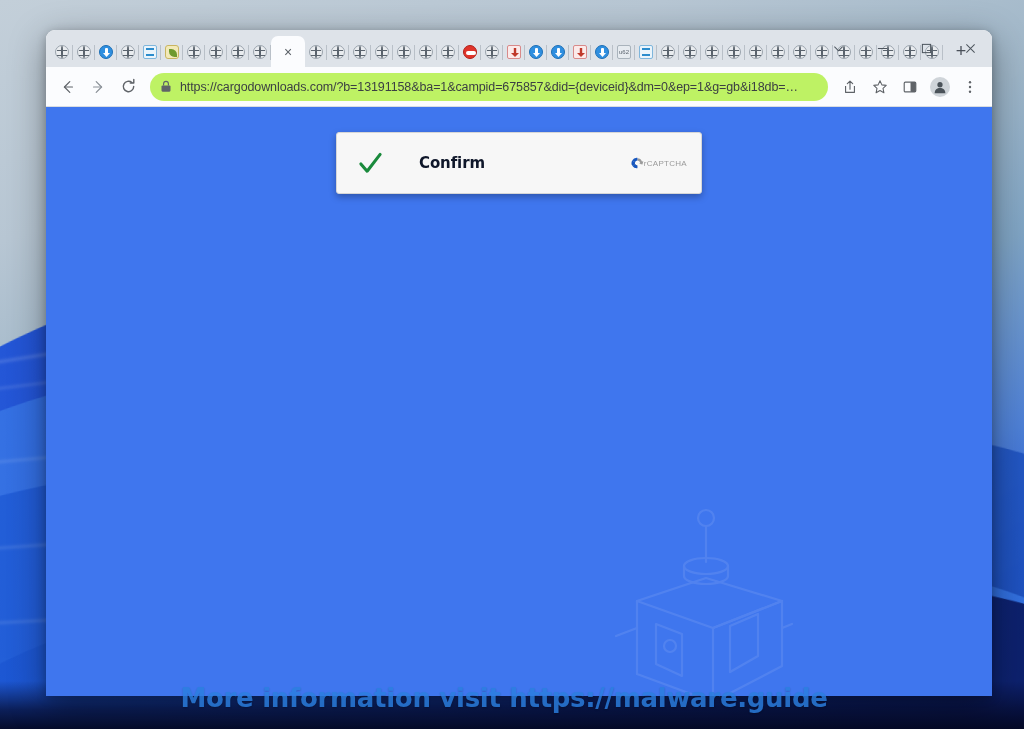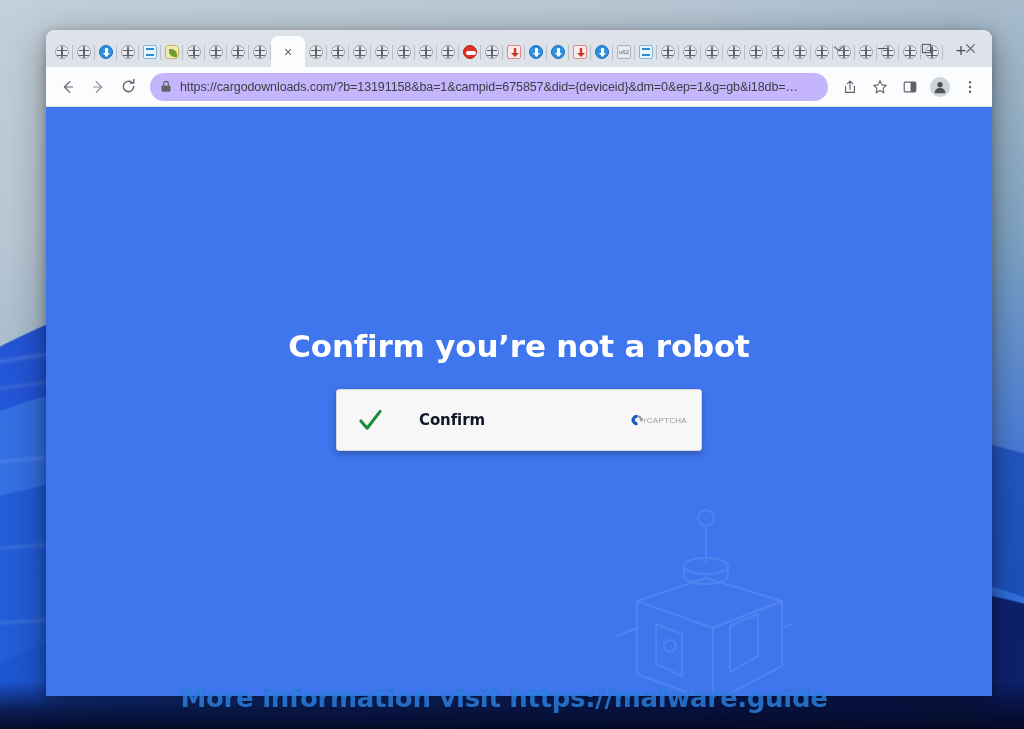--- a/index.html
+++ b/index.html
@@ -118,21 +118,21 @@
   
   .toolbar {
     height:40px; background:#fbfcfe; display:flex; align-items:center;
     padding:0 8px; gap:2px; border-bottom:1px solid #d9dde2;
   }
   .tb-icon {
     width:28px; height:28px; display:flex; align-items:center; justify-content:center;
     color:#4b5259; border-radius:50%; flex:0 0 auto;
   }
   .omnibox {
-    flex:1 1 auto; height:28px; background:#c4b5fd; border-radius:14px;
+    flex:1 1 auto; height:28px; background:#bef264; border-radius:14px;
     display:flex; align-items:center; padding:0 10px; margin:0 6px; gap:8px;
     min-width:0;
   }
   .omnibox .url {
     font-size:12.5px; color:#3c4043; white-space:nowrap; overflow:hidden;
     text-overflow:ellipsis; flex:1 1 auto; letter-spacing:-0.1px;
   }
   .avatar {
     width:20px; height:20px; border-radius:50%; background:#cfd4d9;
     display:flex; align-items:center; justify-content:center;
@@ -428,21 +428,20 @@
         <path d="M55 95 V168 L131 196 V122"></path>
         <path d="M131 122 L200 95 V160 L131 196"></path>
         <path d="M74 118 L100 128 L100 170 L74 158 Z"></path>
         <circle cx="88" cy="140" r="6"></circle>
         <path d="M148 120 L176 108 L176 150 L148 166 Z"></path>
         <path d="M34 130 L55 122"></path>
         <path d="M210 118 L200 122"></path>
       </g>
     </svg>
 
-    <h1 class="headline">Confirm you’re not a robot</h1>
 
     <div class="confirm-box">
       <span class="check">
         <svg width="25" height="25" viewBox="0 0 26 26">
           <path d="M3 13.5 L9.5 21 L23 3.5" stroke="#1a8a3c" stroke-width="3.2" fill="none" stroke-linecap="round" stroke-linejoin="round"></path>
         </svg>
       </span>
       <span class="confirm-label">Confirm</span>
 
       <span class="captcha-brand">

